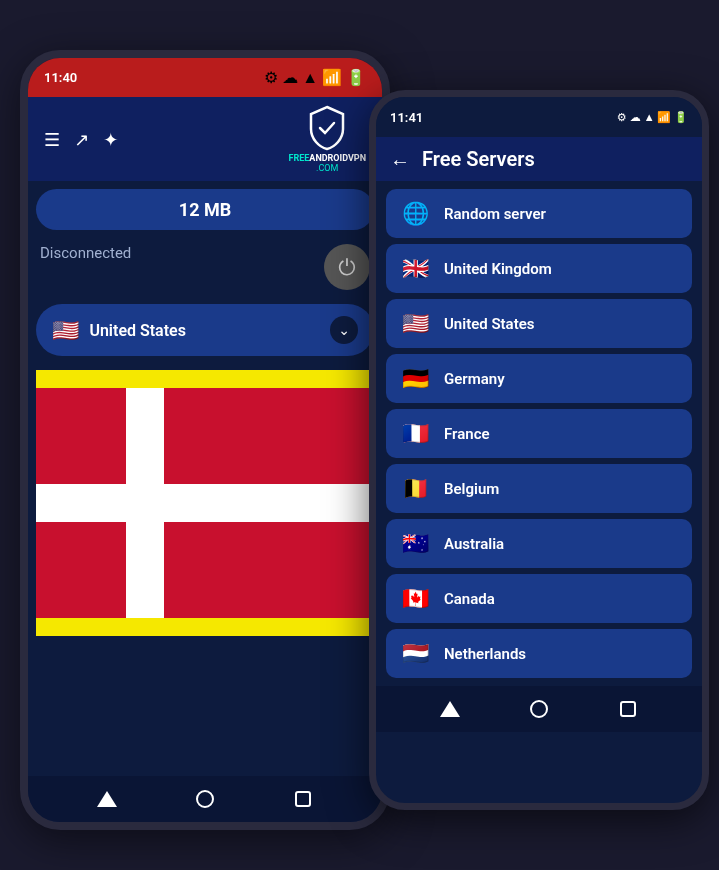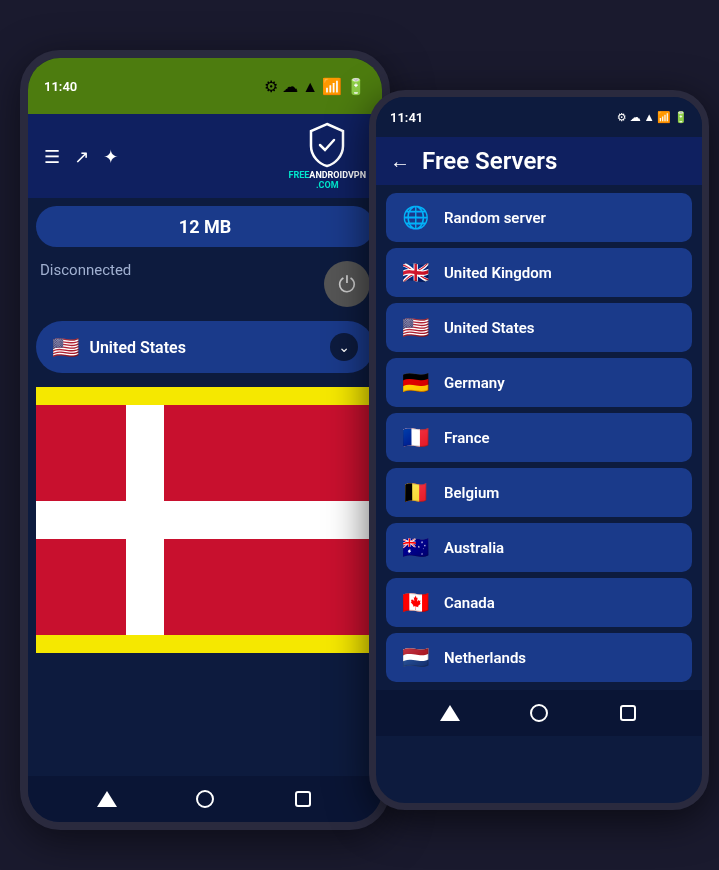--- a/index.html
+++ b/index.html
@@ -24,22 +24,22 @@
       border: 8px solid #2a2a3e;
       position: absolute;
       left: 20px;
       top: 50px;
       overflow: hidden;
       box-shadow: 0 10px 40px rgba(0,0,0,0.5);
       z-index: 1;
     }
 
     .phone1-notch-bar {
-      background: #4d7c0f;
-      height: 56px;
+      background: #b91c1c;
+      height: 39px;
       display: flex;
       align-items: center;
       justify-content: space-between;
       padding: 0 16px;
       position: relative;
     }
 
     .status-bar-left {
       font-size: 13px;
       color: white;
@@ -257,21 +257,21 @@
     }
 
     .back-arrow {
       color: white;
       font-size: 20px;
       cursor: pointer;
     }
 
     .free-servers-title {
       color: white;
-      font-size: 24px;
+      font-size: 20px;
       font-weight: 600;
     }
 
     .server-list {
       background: #0d1b3e;
       padding: 8px 10px;
       display: flex;
       flex-direction: column;
       gap: 6px;
       overflow-y: auto;
@@ -373,21 +373,21 @@
       <span class="top-icon">✦</span>
     </div>
     <div class="logo-area">
 
       <svg class="logo-shield" viewBox="0 0 40 46">
         <path d="M20 2 L36 9 L36 24 C36 34 28 42 20 44 C12 42 4 34 4 24 L4 9 Z" fill="none" stroke="white" stroke-width="2.5"></path>
         <path d="M13 23 L18 28 L27 18" stroke="white" stroke-width="2.5" fill="none" stroke-linecap="round"></path>
       </svg>
       <div class="logo-text">
         <span style="color:#00e5cc;font-size:9px;font-weight:bold;margin-top:44px;">FREE</span><span style="color:white;font-size:9px;font-weight:bold;">ANDROIDVPN</span><br>
-        <span style="color:#00e5cc;font-size:9px;font-weight:bold;">.COM</span>
+        <span style="color:#00e5cc;font-size:9px;font-weight:normal;">.COM</span>
       </div>
     </div>
   </div>
 
   <div class="phone1-content">
     <div class="data-row">
       <div class="data-badge">12 MB</div>
     </div>
 
     <div class="connection-row">

